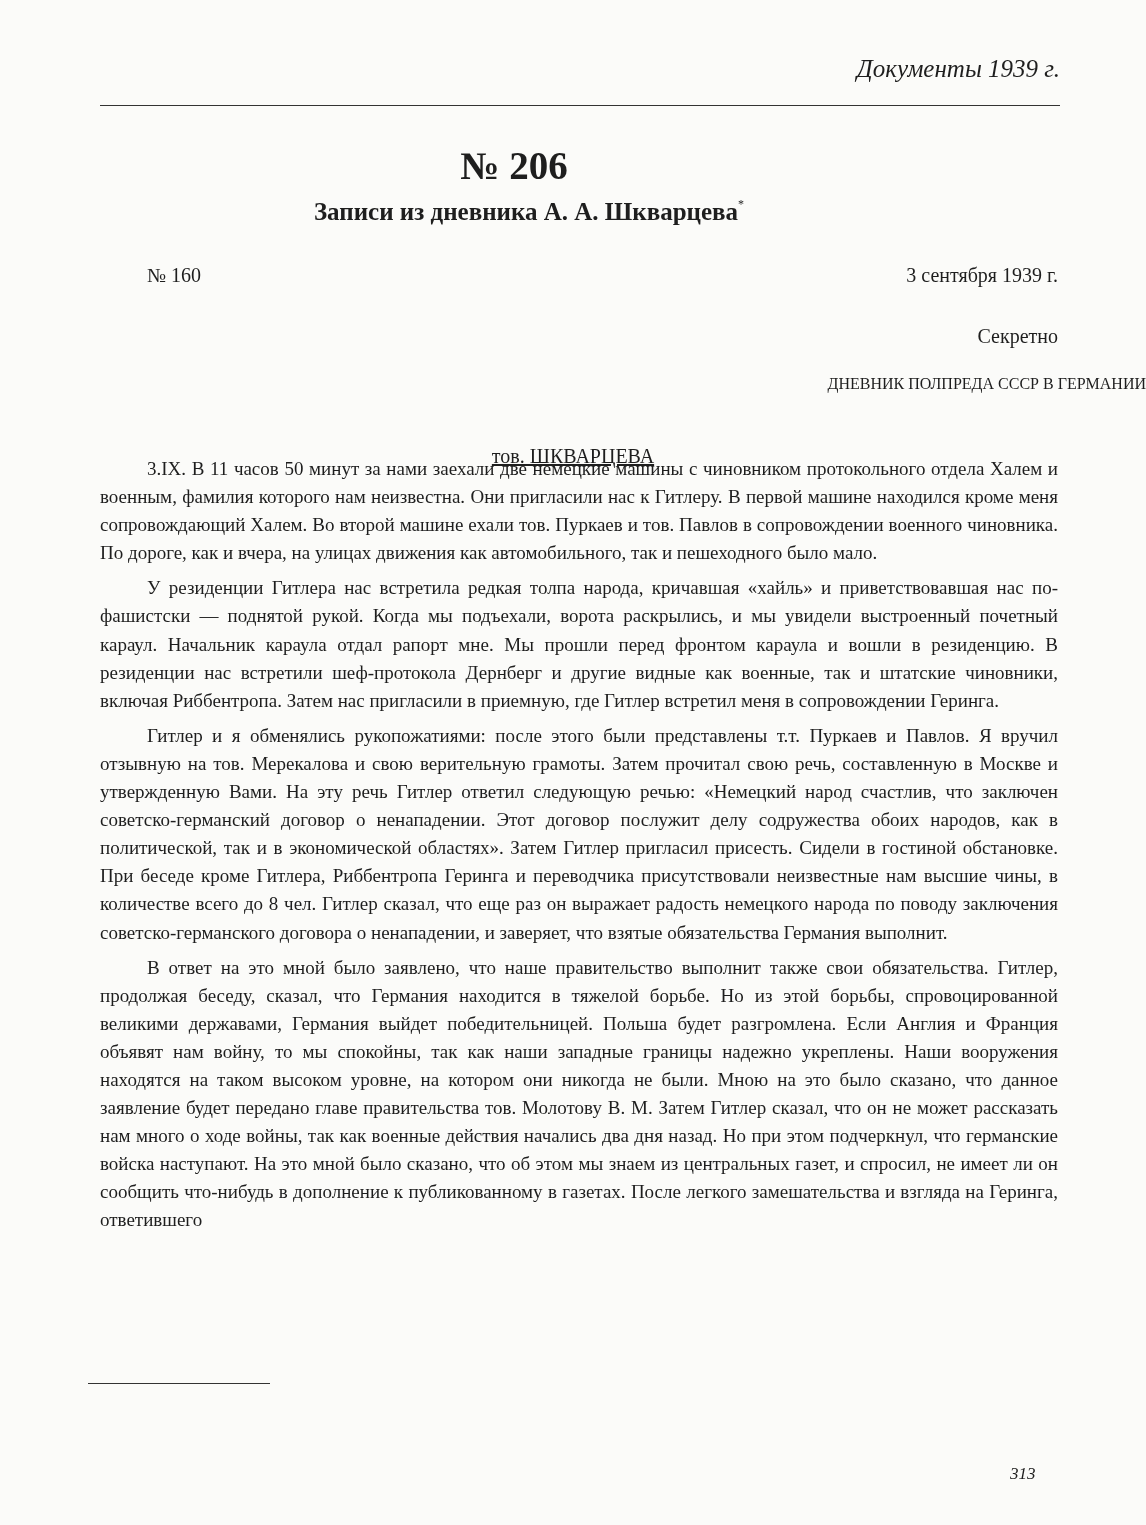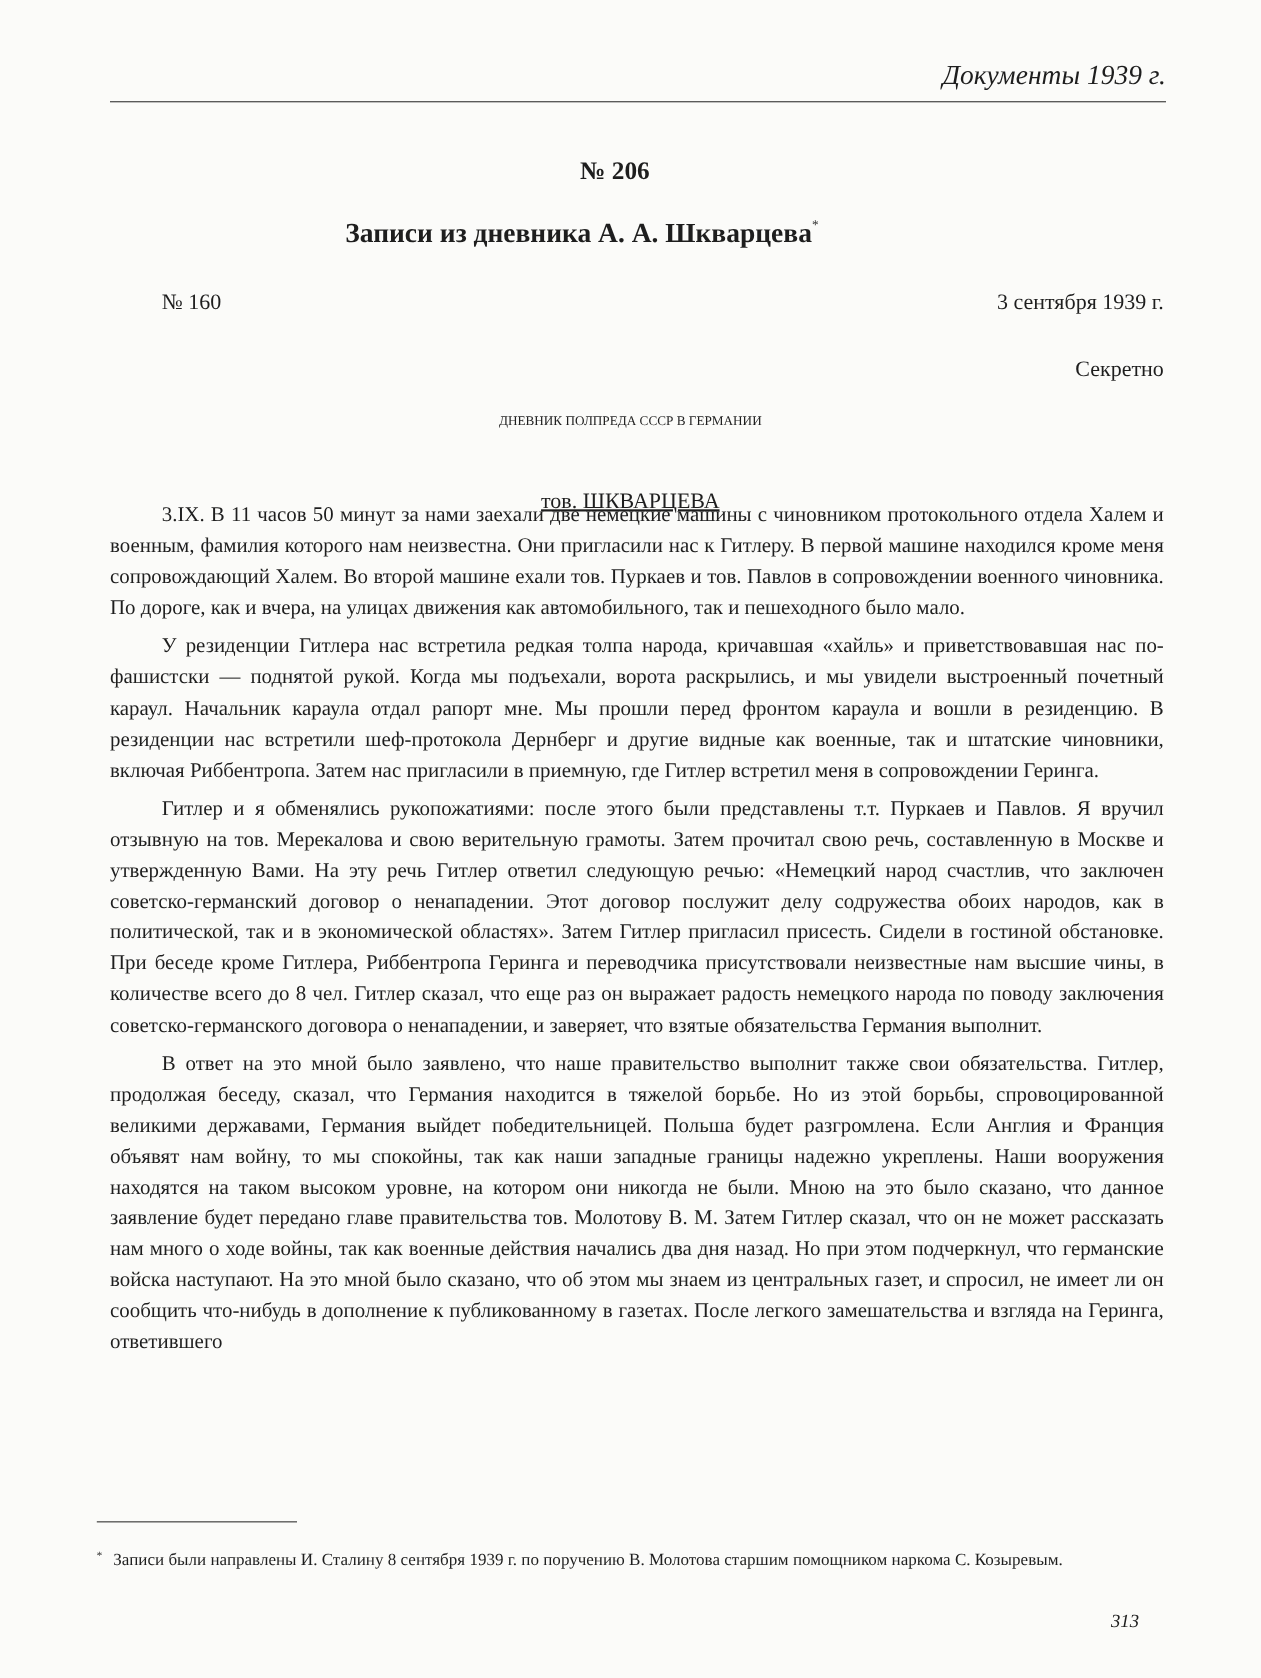--- a/index.html
+++ b/index.html
@@ -10,43 +10,43 @@
     color: #1e1e1e;
     position: relative;
     overflow: hidden;
   }
   .page { position: absolute; left: 0; top: 0; width: 1146px; height: 1525px; }
   .running-head {
     position: absolute; left: 100px; top: 55px; width: 960px;
     border-bottom: 1.5px solid #333;
     text-align: right;
     font-style: italic; font-size: 25px;
-    padding-bottom: 9px;
+    padding-bottom: 22px;
   }
   .doc-number {
     position: absolute; left: 0; top: 143px; width: 1028px;
-    text-align: center; font-weight: bold; font-size: 23px; padding-left: 45px;
+    text-align: center; font-weight: bold; font-size: 39px;
   }
   .doc-title {
     position: absolute; left: 0; top: 197px; width: 1058px;
     text-align: center; font-weight: bold; font-size: 25px;
   }
   .doc-title sup { font-size: 12px; font-weight: normal; vertical-align: 12px; }
   .meta-row {
     position: absolute; left: 147px; top: 264px; width: 911px;
     display: flex; justify-content: space-between; font-size: 20px;
   }
   .secret {
     position: absolute; left: 100px; top: 325px; width: 958px;
     text-align: right; font-size: 20px;
   }
   .secret span { }
   .heading-main {
     position: absolute; left: 0; top: 375px; width: 1146px;
-    text-align: center; font-size: 12px;
+    text-align: right; font-size: 16px;
   }
   .heading-sub {
     position: absolute; left: 0; top: 405px; width: 1146px;
     text-align: center; font-size: 20px; margin-top: 40px;
   }
   .heading-sub span { text-decoration: underline; }
   .body-text {
     position: absolute; left: 100px; top: 455px; width: 958px;
     font-size: 19px; line-height: 28.1px;
     text-align: justify;
@@ -89,16 +89,15 @@
   <div class="heading-sub"><span>тов. ШКВАРЦЕВА</span></div>
 
   <div class="body-text">
     <p>3.IX. В 11 часов 50 минут за нами заехали две немецкие машины с чиновником протокольного отдела Халем и военным, фамилия которого нам неизвестна. Они пригласили нас к Гитлеру. В первой машине находился кроме меня сопровождающий Халем. Во второй машине ехали тов. Пуркаев и тов. Павлов в сопровождении военного чиновника. По дороге, как и вчера, на улицах движения как автомобильного, так и пешеходного было мало.</p>
     <p>У резиденции Гитлера нас встретила редкая толпа народа, кричавшая «хайль» и приветствовавшая нас по-фашистски — поднятой рукой. Когда мы подъехали, ворота раскрылись, и мы увидели выстроенный почетный караул. Начальник караула отдал рапорт мне. Мы прошли перед фронтом караула и вошли в резиденцию. В резиденции нас встретили шеф-протокола Дернберг и другие видные как военные, так и штатские чиновники, включая Риббентропа. Затем нас пригласили в приемную, где Гитлер встретил меня в сопровождении Геринга.</p>
     <p>Гитлер и я обменялись рукопожатиями: после этого были представлены т.т. Пуркаев и Павлов. Я вручил отзывную на тов. Мерекалова и свою верительную грамоты. Затем прочитал свою речь, составленную в Москве и утвержденную Вами. На эту речь Гитлер ответил следующую речью: «Немецкий народ счастлив, что заключен советско-германский договор о ненападении. Этот договор послужит делу содружества обоих народов, как в политической, так и в экономической областях». Затем Гитлер пригласил присесть. Сидели в гостиной обстановке. При беседе кроме Гитлера, Риббентропа Геринга и переводчика присутствовали неизвестные нам высшие чины, в количестве всего до 8 чел. Гитлер сказал, что еще раз он выражает радость немецкого народа по поводу заключения советско-германского договора о ненападении, и заверяет, что взятые обязательства Германия выполнит.</p>
     <p>В ответ на это мной было заявлено, что наше правительство выполнит также свои обязательства. Гитлер, продолжая беседу, сказал, что Германия находится в тяжелой борьбе. Но из этой борьбы, спровоцированной великими державами, Германия выйдет победительницей. Польша будет разгромлена. Если Англия и Франция объявят нам войну, то мы спокойны, так как наши западные границы надежно укреплены. Наши вооружения находятся на таком высоком уровне, на котором они никогда не были. Мною на это было сказано, что данное заявление будет передано главе правительства тов. Молотову В. М. Затем Гитлер сказал, что он не может рассказать нам много о ходе войны, так как военные действия начались два дня назад. Но при этом подчеркнул, что германские войска наступают. На это мной было сказано, что об этом мы знаем из центральных газет, и спросил, не имеет ли он сообщить что-нибудь в дополнение к публикованному в газетах. После легкого замешательства и взгляда на Геринга, ответившего</p>
   </div>
 
   <div class="footnote-rule"></div>
-  <div class="footnote"><sup>*</sup><span>Записи были направлены И. Сталину 8 сентября 1939 г. по поручению В. Молотова старшим помощником наркома С. Козыревым.</span></div>
 
   <div class="page-number">313</div>
 </div>
 
 </body></html>

